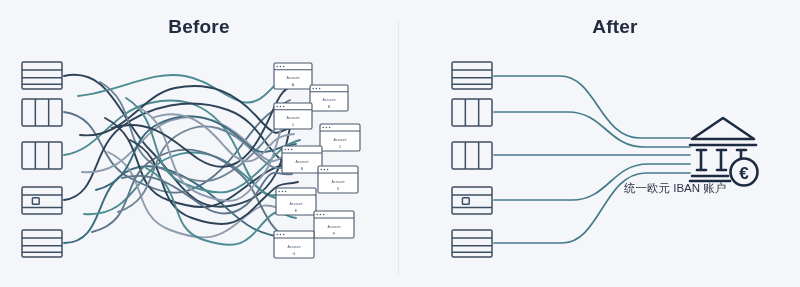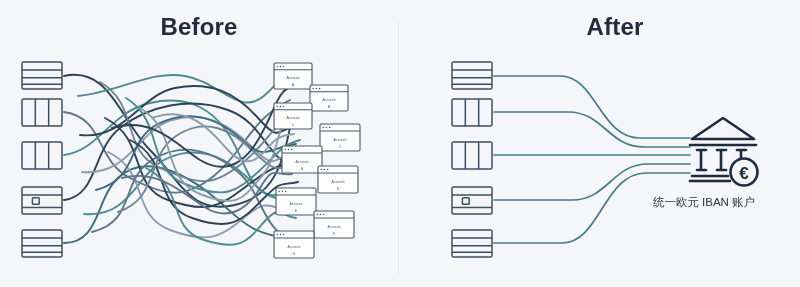--- a/index.html
+++ b/index.html
@@ -10,39 +10,39 @@
     overflow:hidden;
     position:relative;
   }
   #stage{position:absolute;inset:0;width:800px;height:287px;}
   .panel{position:absolute;top:0;height:287px;}
   #panel-before{left:0;width:398px;}
   #panel-after{left:398px;width:434px;}
   .panel-title{
     position:absolute;top:15px;left:0;width:100%;
     text-align:center;
-    font-size:24px;font-weight:bold;
+    font-size:19px;font-weight:bold;
     color:#232b3e;
     letter-spacing:.2px;
     line-height:24px;
   }
   #divider{
     position:absolute;left:398px;top:22px;
     width:1px;height:252px;
     background:#e3e6ee;
   }
   svg{position:absolute;left:0;top:0;overflow:visible;}
   .acct-card-label{
     font-family:"Liberation Sans","DejaVu Sans",sans-serif;
     font-size:3.6px;fill:#46566b;text-anchor:middle;
   }
   #iban-label{
     position:absolute;
-    left:624px;top:195px;width:160px;
-    text-align:center;
+    left:624px;top:181px;width:160px;
+    text-align:left;
     font-size:11.5px;
     color:#2c3545;
     font-family:"Liberation Sans","DejaVu Sans",sans-serif;
     white-space:nowrap;
   }
 </style>
 </head>
 <body>
 
 <div id="stage">

